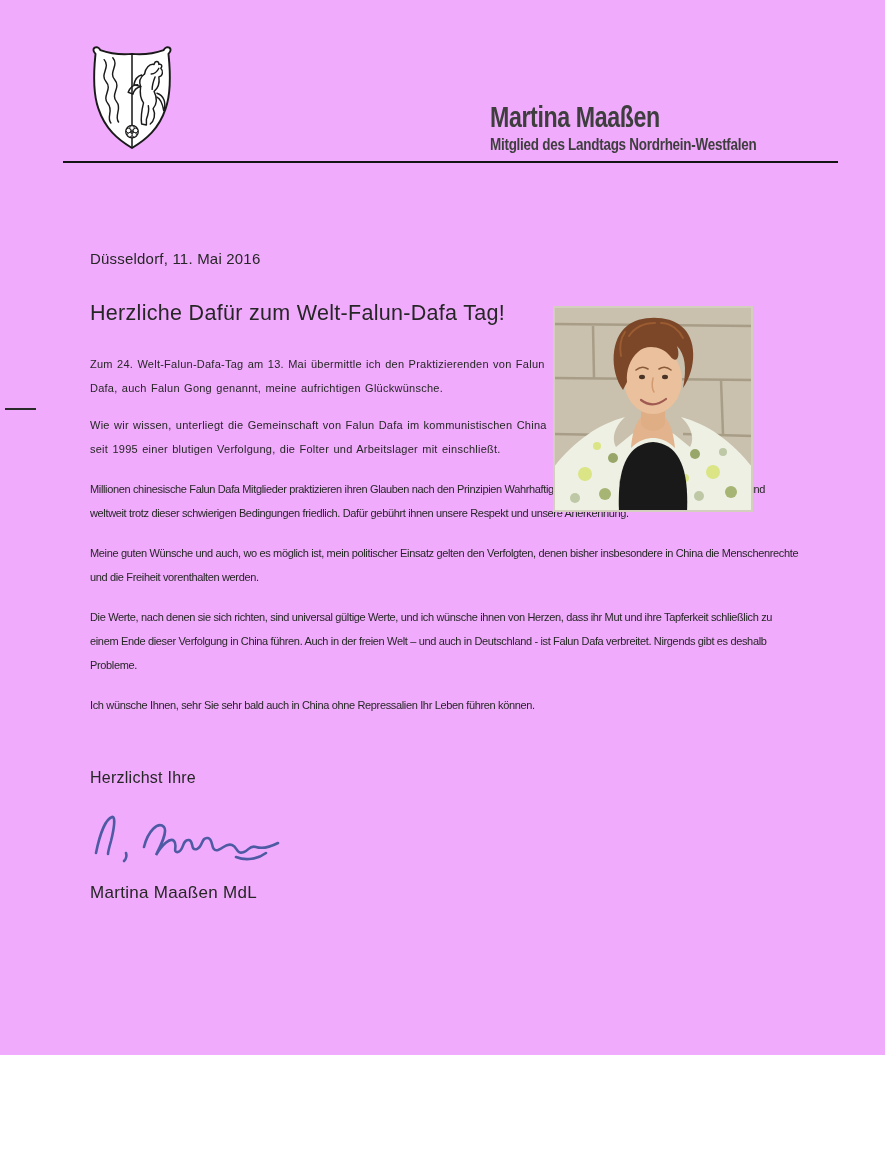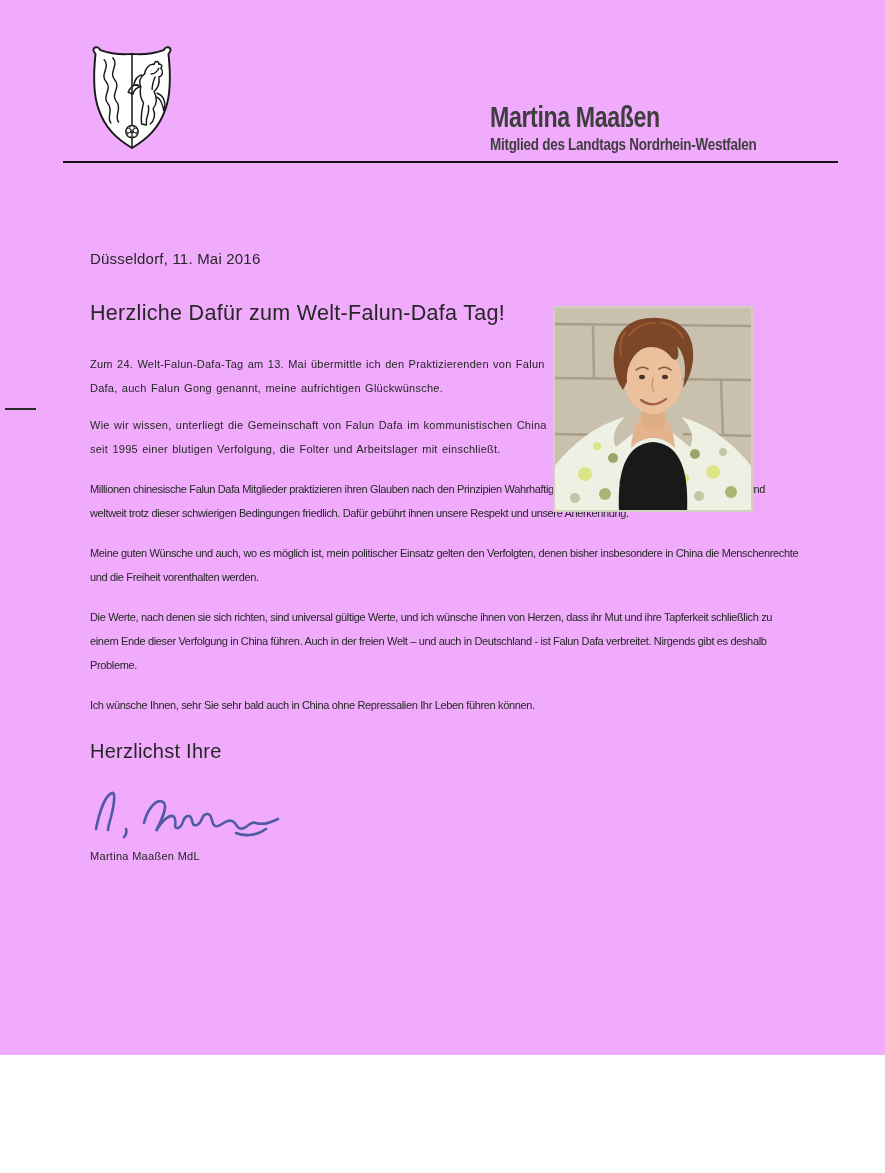--- a/index.html
+++ b/index.html
@@ -20,23 +20,23 @@
   .foldmark{position:absolute;left:5px;top:408px;width:31px;height:2px;background:#2a2a2a;}
   
   .content{position:absolute;left:90px;top:250px;width:712px;}
   .dateline{font-size:15px;letter-spacing:0.2px;}
   .subject{font-size:21.5px;letter-spacing:0.3px;margin-top:34px;font-weight:400;}
   .para{font-size:11px;line-height:24px;margin:0 0 13px 0;}
   .wide{letter-spacing:0.25px;word-spacing:1px;width:465px;}
   .narrow{letter-spacing:-0.35px;width:712px;}
   .first-para{margin-top:26px;}
   .photo-wrap{position:absolute;left:463px;top:56px;width:200px;height:206px;}
-  .closing{font-size:20px;letter-spacing:0.25px;margin-top:23px;}
+  .closing{font-size:16px;letter-spacing:0.25px;margin-top:52px;}
   .signature{margin-top:12px;margin-left:-4px;display:block;}
-  .signatory{font-size:11px;letter-spacing:0.3px;margin-top:9px;}
+  .signatory{font-size:17px;letter-spacing:0.3px;margin-top:18px;}
 </style>
 </head>
 <body>
 
 <div class="page">
 
   <svg class="coat" viewBox="0 0 100 112">
     <g fill="none" stroke="#1a1a1a" stroke-width="2" stroke-linecap="round" stroke-linejoin="round">
       <path d="M12 9 C6 3 14 -1 17 5 C28 9 39 10 50 9 C61 10 72 9 83 5 C86 -1 94 3 88 9 C90 28 90 52 85 66 C78 87 65 98 50 107 C35 98 22 87 15 66 C10 52 10 28 12 9 Z" fill="#ffffff"></path>
       <path d="M50 9 L50 106" stroke-width="1.6"></path>

